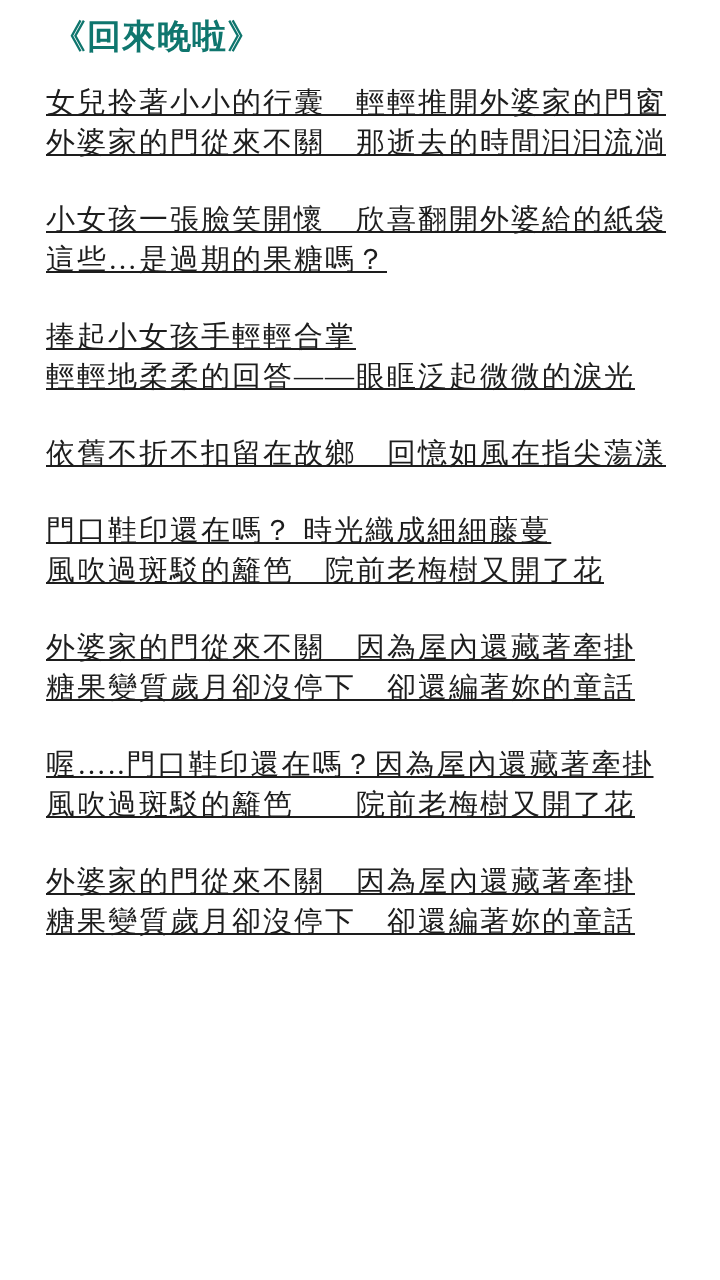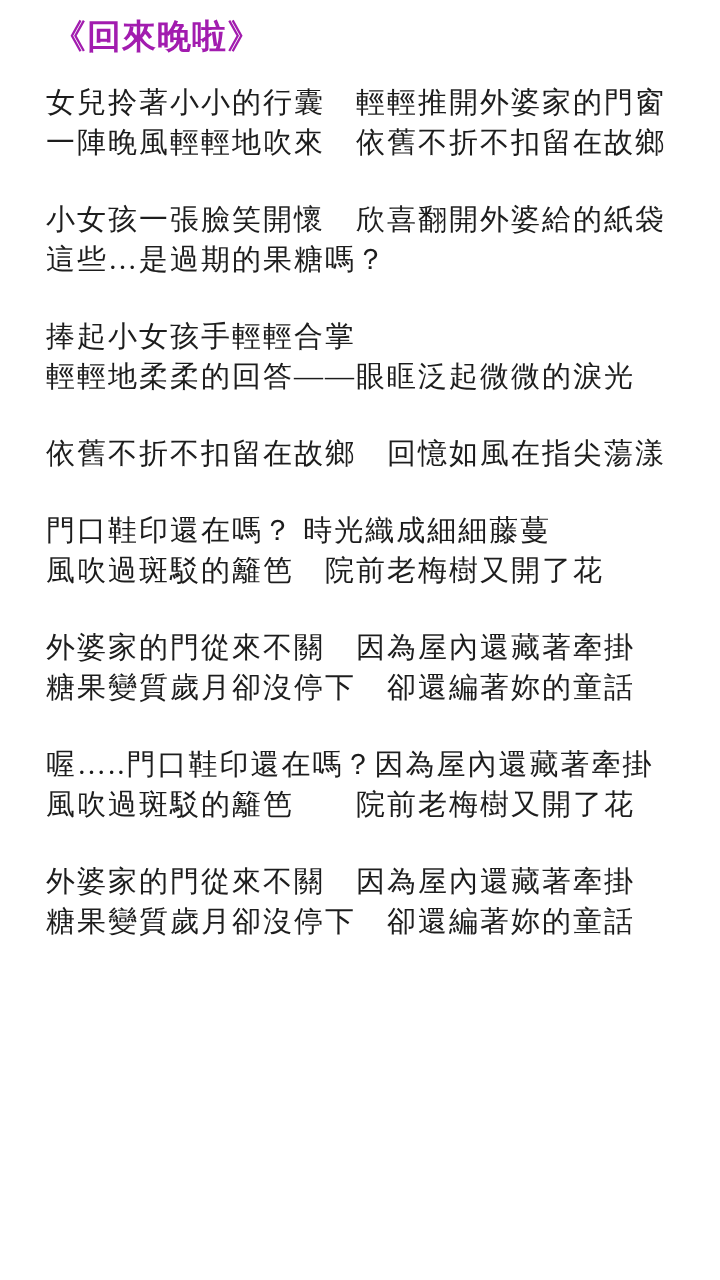--- a/index.html
+++ b/index.html
@@ -29,37 +29,38 @@
   }
   .stanza {
     margin: 0 0 37px 0;
   }
   .lyric-line {
     font-size: 29px;
     line-height: 40px;
     letter-spacing: 2px;
     white-space: pre;
     color: inherit;
+    text-decoration: underline;
   }
   .stanza.small .lyric-line {
     font-size: 26px;
     line-height: 38px;
     letter-spacing: 1px;
   }
 </style>
 </head>
 <body style="color: rgb(29, 29, 29); background: rgb(255, 255, 255);">
 
 <div class="page">
-  <div class="doc-title" style="color: #a21caf;">《回來晚啦》</div>
+  <div class="doc-title" style="color: #0f766e;">《回來晚啦》</div>
   <div>
 
     <div class="stanza">
       <div class="lyric-line">女兒拎著小小的行囊　輕輕推開外婆家的門窗</div>
-      <div class="lyric-line">一陣晚風輕輕地吹來　依舊不折不扣留在故鄉</div>
+      <div class="lyric-line">外婆家的門從來不關　那逝去的時間汩汩流淌</div>
     </div>
 
     <div class="stanza">
       <div class="lyric-line">小女孩一張臉笑開懷　欣喜翻開外婆給的紙袋</div>
       <div class="lyric-line">這些…是過期的果糖嗎？</div>
     </div>
 
     <div class="stanza">
       <div class="lyric-line">捧起小女孩手輕輕合掌</div>
       <div class="lyric-line">輕輕地柔柔的回答——眼眶泛起微微的淚光</div>

